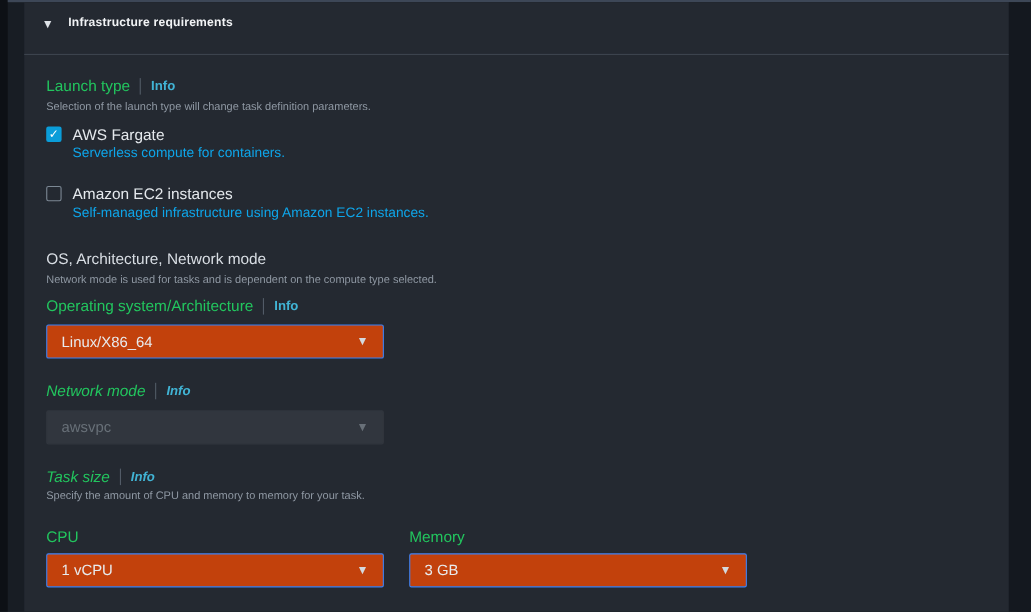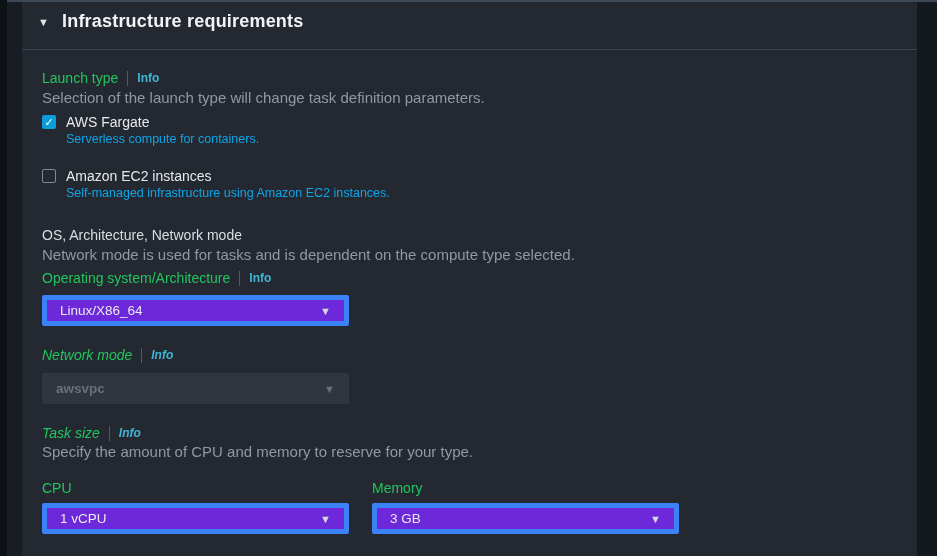--- a/index.html
+++ b/index.html
@@ -17,36 +17,36 @@
     position:absolute;left:22px;top:2px;width:895px;height:554px;
     background:#242931;box-sizing:border-box;
   }
   .panel-header{padding:9px 0 0 16px;}
   .header-row{display:flex;align-items:center;}
   .collapse-tri{
     font-size:11px;color:#dfe3e8;width:24px;flex:0 0 24px;cursor:pointer;
     line-height:20px;
   }
   .panel-title{
-    font-size:18px;font-weight:bold;color:#f1f3f5;letter-spacing:.2px;line-height:21px;
+    font-size:11px;font-weight:bold;color:#f1f3f5;letter-spacing:.2px;line-height:21px;
   }
   .panel-subtitle{
     margin:4px 0 0 25px;font-size:12.5px;color:#99a2ad;line-height:15px;
   }
   .divider{margin-top:17px;border-top:1px solid #3c434d;}
 
   .content{padding:20px 20px 0 20px;}
 
   .field-label-row{display:flex;align-items:center;height:17px;}
   .field-label{font-size:14px;color:#22c55e;line-height:17px;}
   .info-link{
     margin-left:9px;padding-left:9px;border-left:1px solid #525b67;
     font-size:12px;font-weight:bold;color:#41b4d5;cursor:pointer;line-height:15px;
   }
-  .field-desc{margin-top:3px;font-size:15px;color:#8f98a3;line-height:15px;}
+  .field-desc{margin-top:3px;font-size:10px;color:#8f98a3;line-height:15px;}
 
   .option{margin-top:8px;}
   .option + .option{margin-top:20px;}
   .option-main{display:flex;align-items:flex-start;cursor:pointer;}
   .checkbox{
     width:14px;height:14px;box-sizing:border-box;border-radius:2px;margin-top:2px;
     flex:0 0 14px;
   }
   .checkbox.checked{
     background:#0a9dd9;color:#ffffff;font-size:11px;font-weight:bold;
@@ -56,30 +56,30 @@
   .option-label{margin-left:10px;font-size:14px;color:#e5e9ed;line-height:18px;}
   .option-desc{margin:1px 0 0 24px;font-size:12.5px;color:#0ea5e9;line-height:15px;}
 
   .section-heading{margin-top:26px;font-size:14px;color:#d9dee4;line-height:17px;}
   .mt8{margin-top:8px;}
   .mt21{margin-top:21px;font-style:italic;}
   .mt2{margin-top:2px;}
 
   .select{
     width:307px;height:31px;box-sizing:border-box;margin-top:8px;
-    background:#6d28d9;border:5px solid #3b82f6;border-radius:2px;
+    background:#c2410c;border:1px solid #3b82f6;border-radius:2px;
     display:flex;align-items:center;justify-content:space-between;
     padding:0 13px;cursor:pointer;
   }
   .select .select-value{font-size:13.5px;color:#e8ebee;}
   .select .caret{font-size:11px;color:#d4d9de;}
   .select.disabled{
     background:#31363e;border:1px solid #31363e;cursor:default;margin-top:9px;
   }
-  .select.disabled .select-value{color:#687078;font-weight:bold;}
+  .select.disabled .select-value{color:#687078;}
   .select.disabled .caret{color:#687078;}
 
   .size-row{display:flex;margin-top:21px;}
   .size-col{width:307px;}
   .size-col + .size-col{margin-left:23px;}
   .size-col .select{margin-top:6px;}
 </style>
 </head>
 <body>
 
@@ -147,21 +147,21 @@
         <span class="select-value">awsvpc</span>
         <span class="caret">▼</span>
       </div>
     </div>
 
     <div>
       <div class="field-label-row mt21">
         <span class="field-label">Task size</span>
         <span class="info-link">Info</span>
       </div>
-      <div class="field-desc mt2">Specify the amount of CPU and memory to reserve for your type.</div>
+      <div class="field-desc mt2">Specify the amount of CPU and memory to memory for your task.</div>
 
       <div class="size-row">
         <div class="size-col">
           <div class="field-label">CPU</div>
           <div class="select">
             <span class="select-value">1 vCPU</span>
             <span class="caret">▼</span>
           </div>
         </div>
         <div class="size-col">

